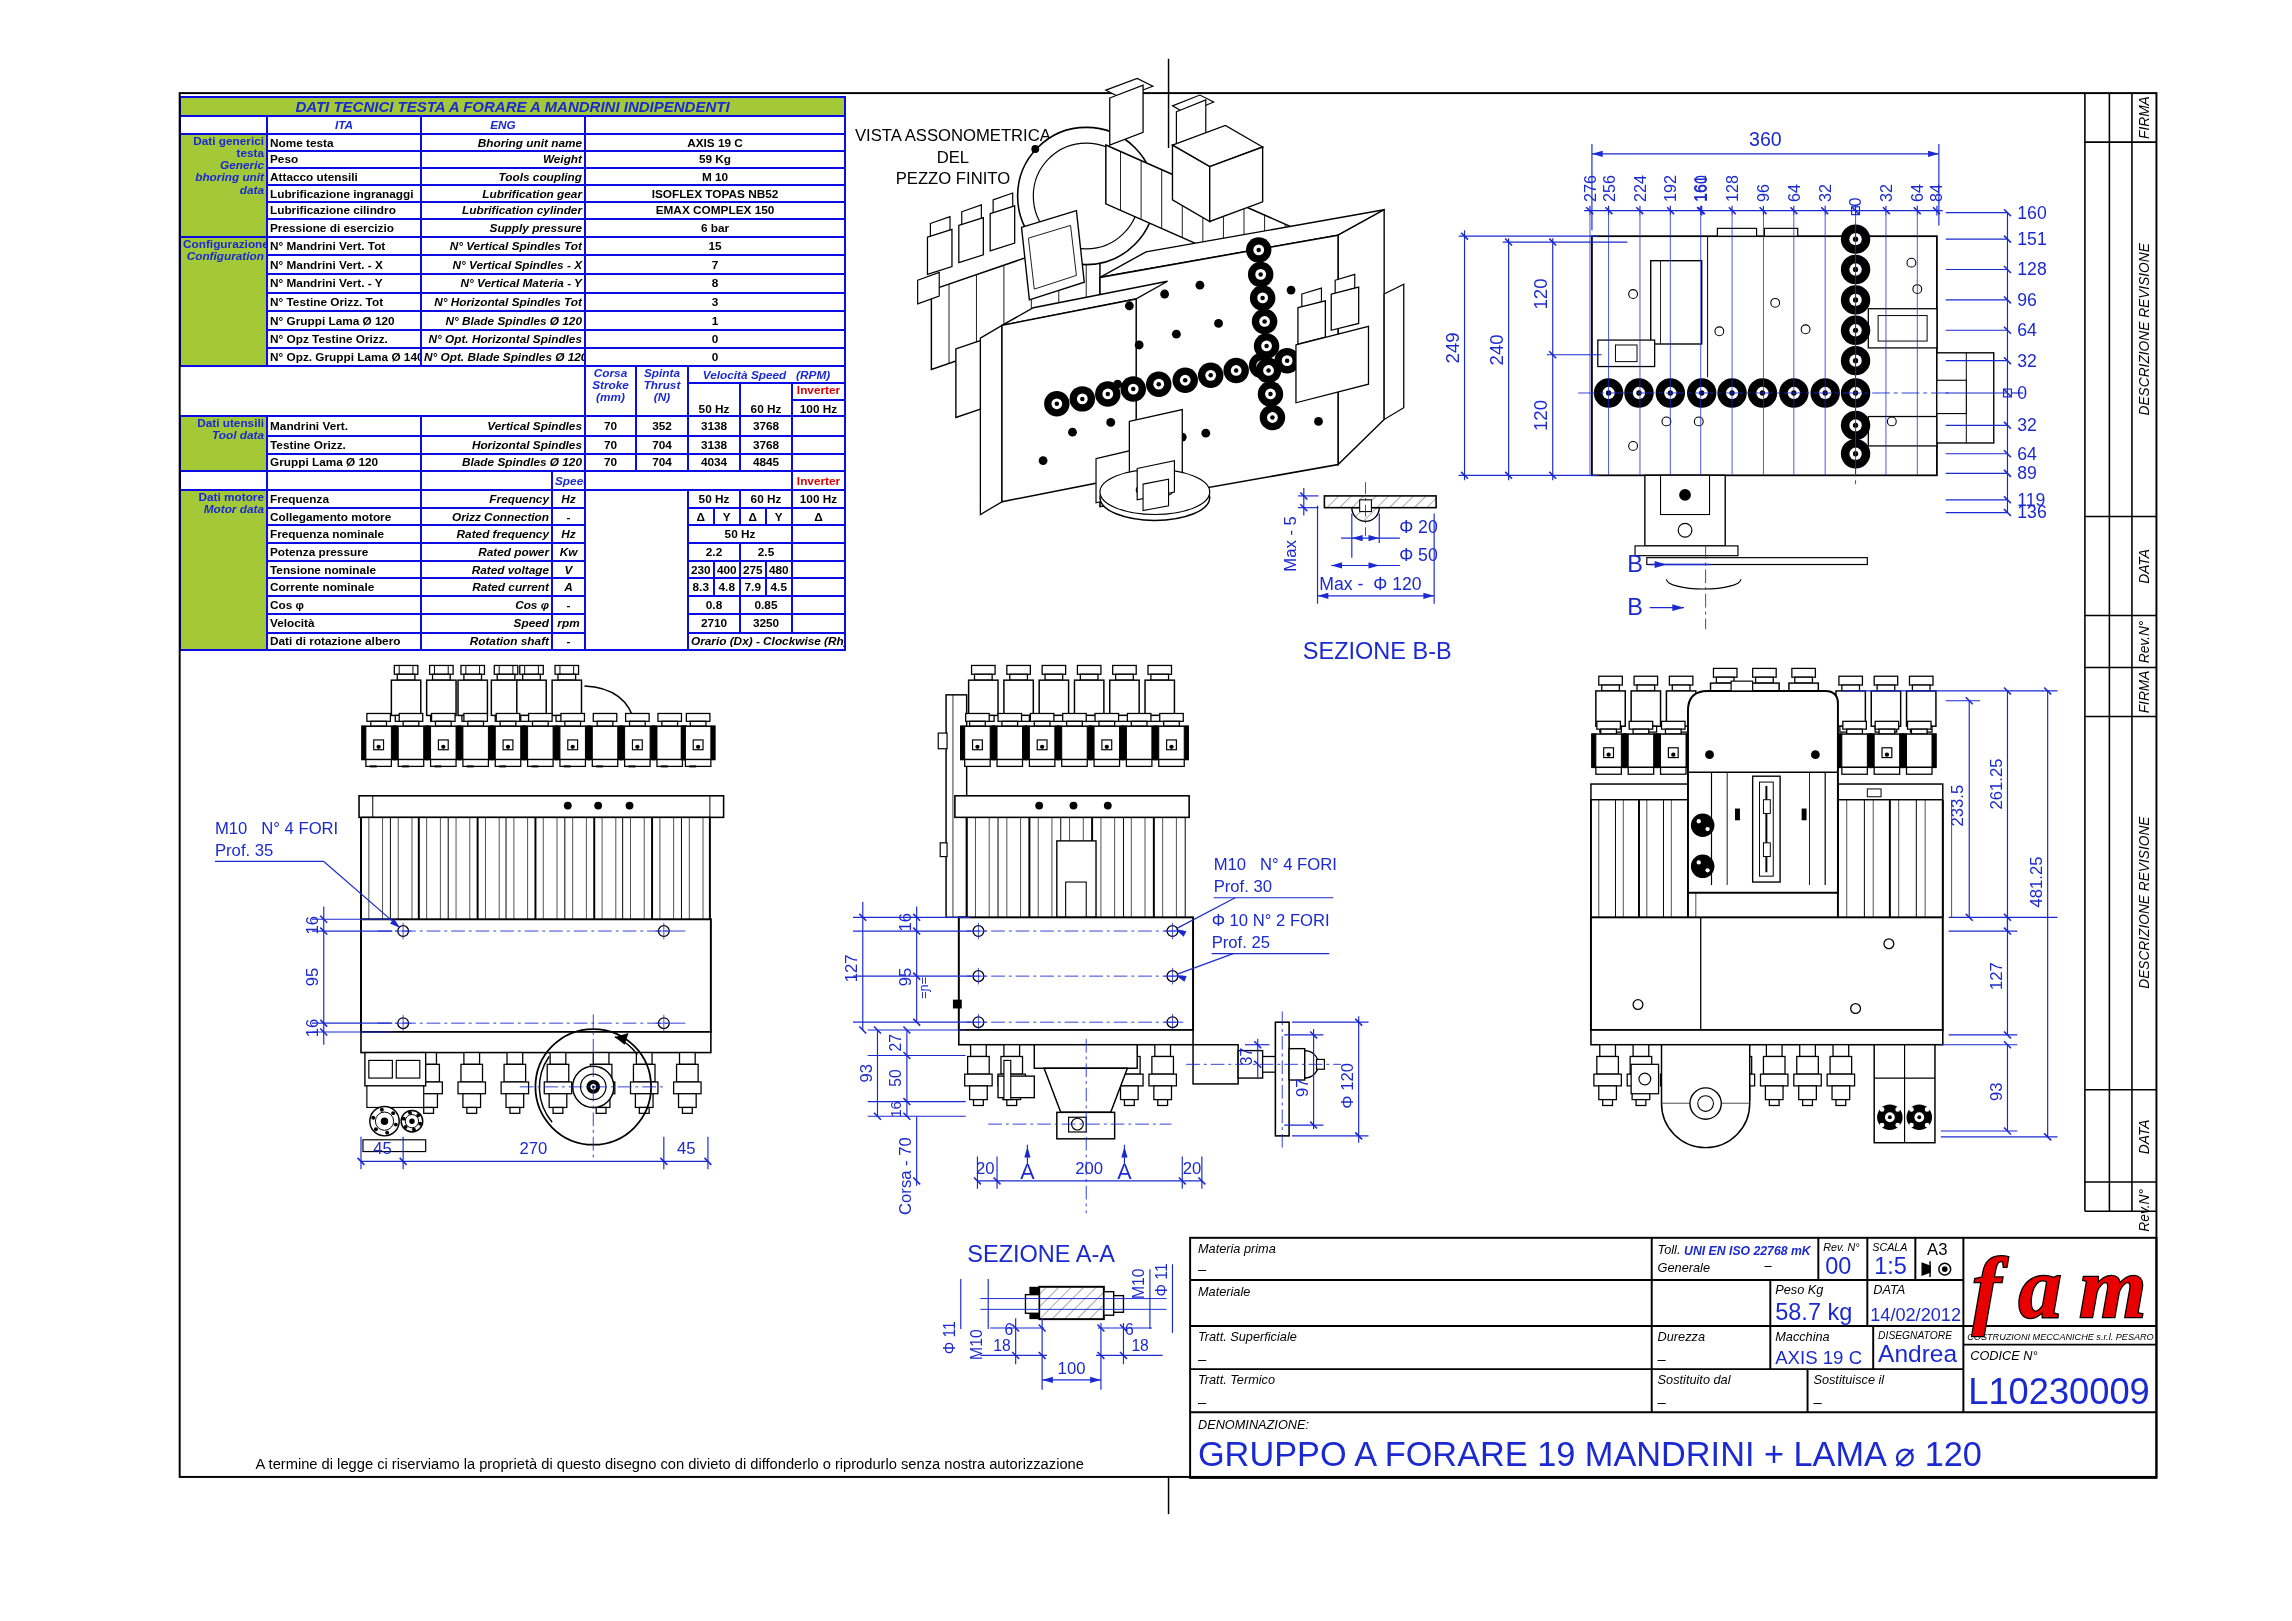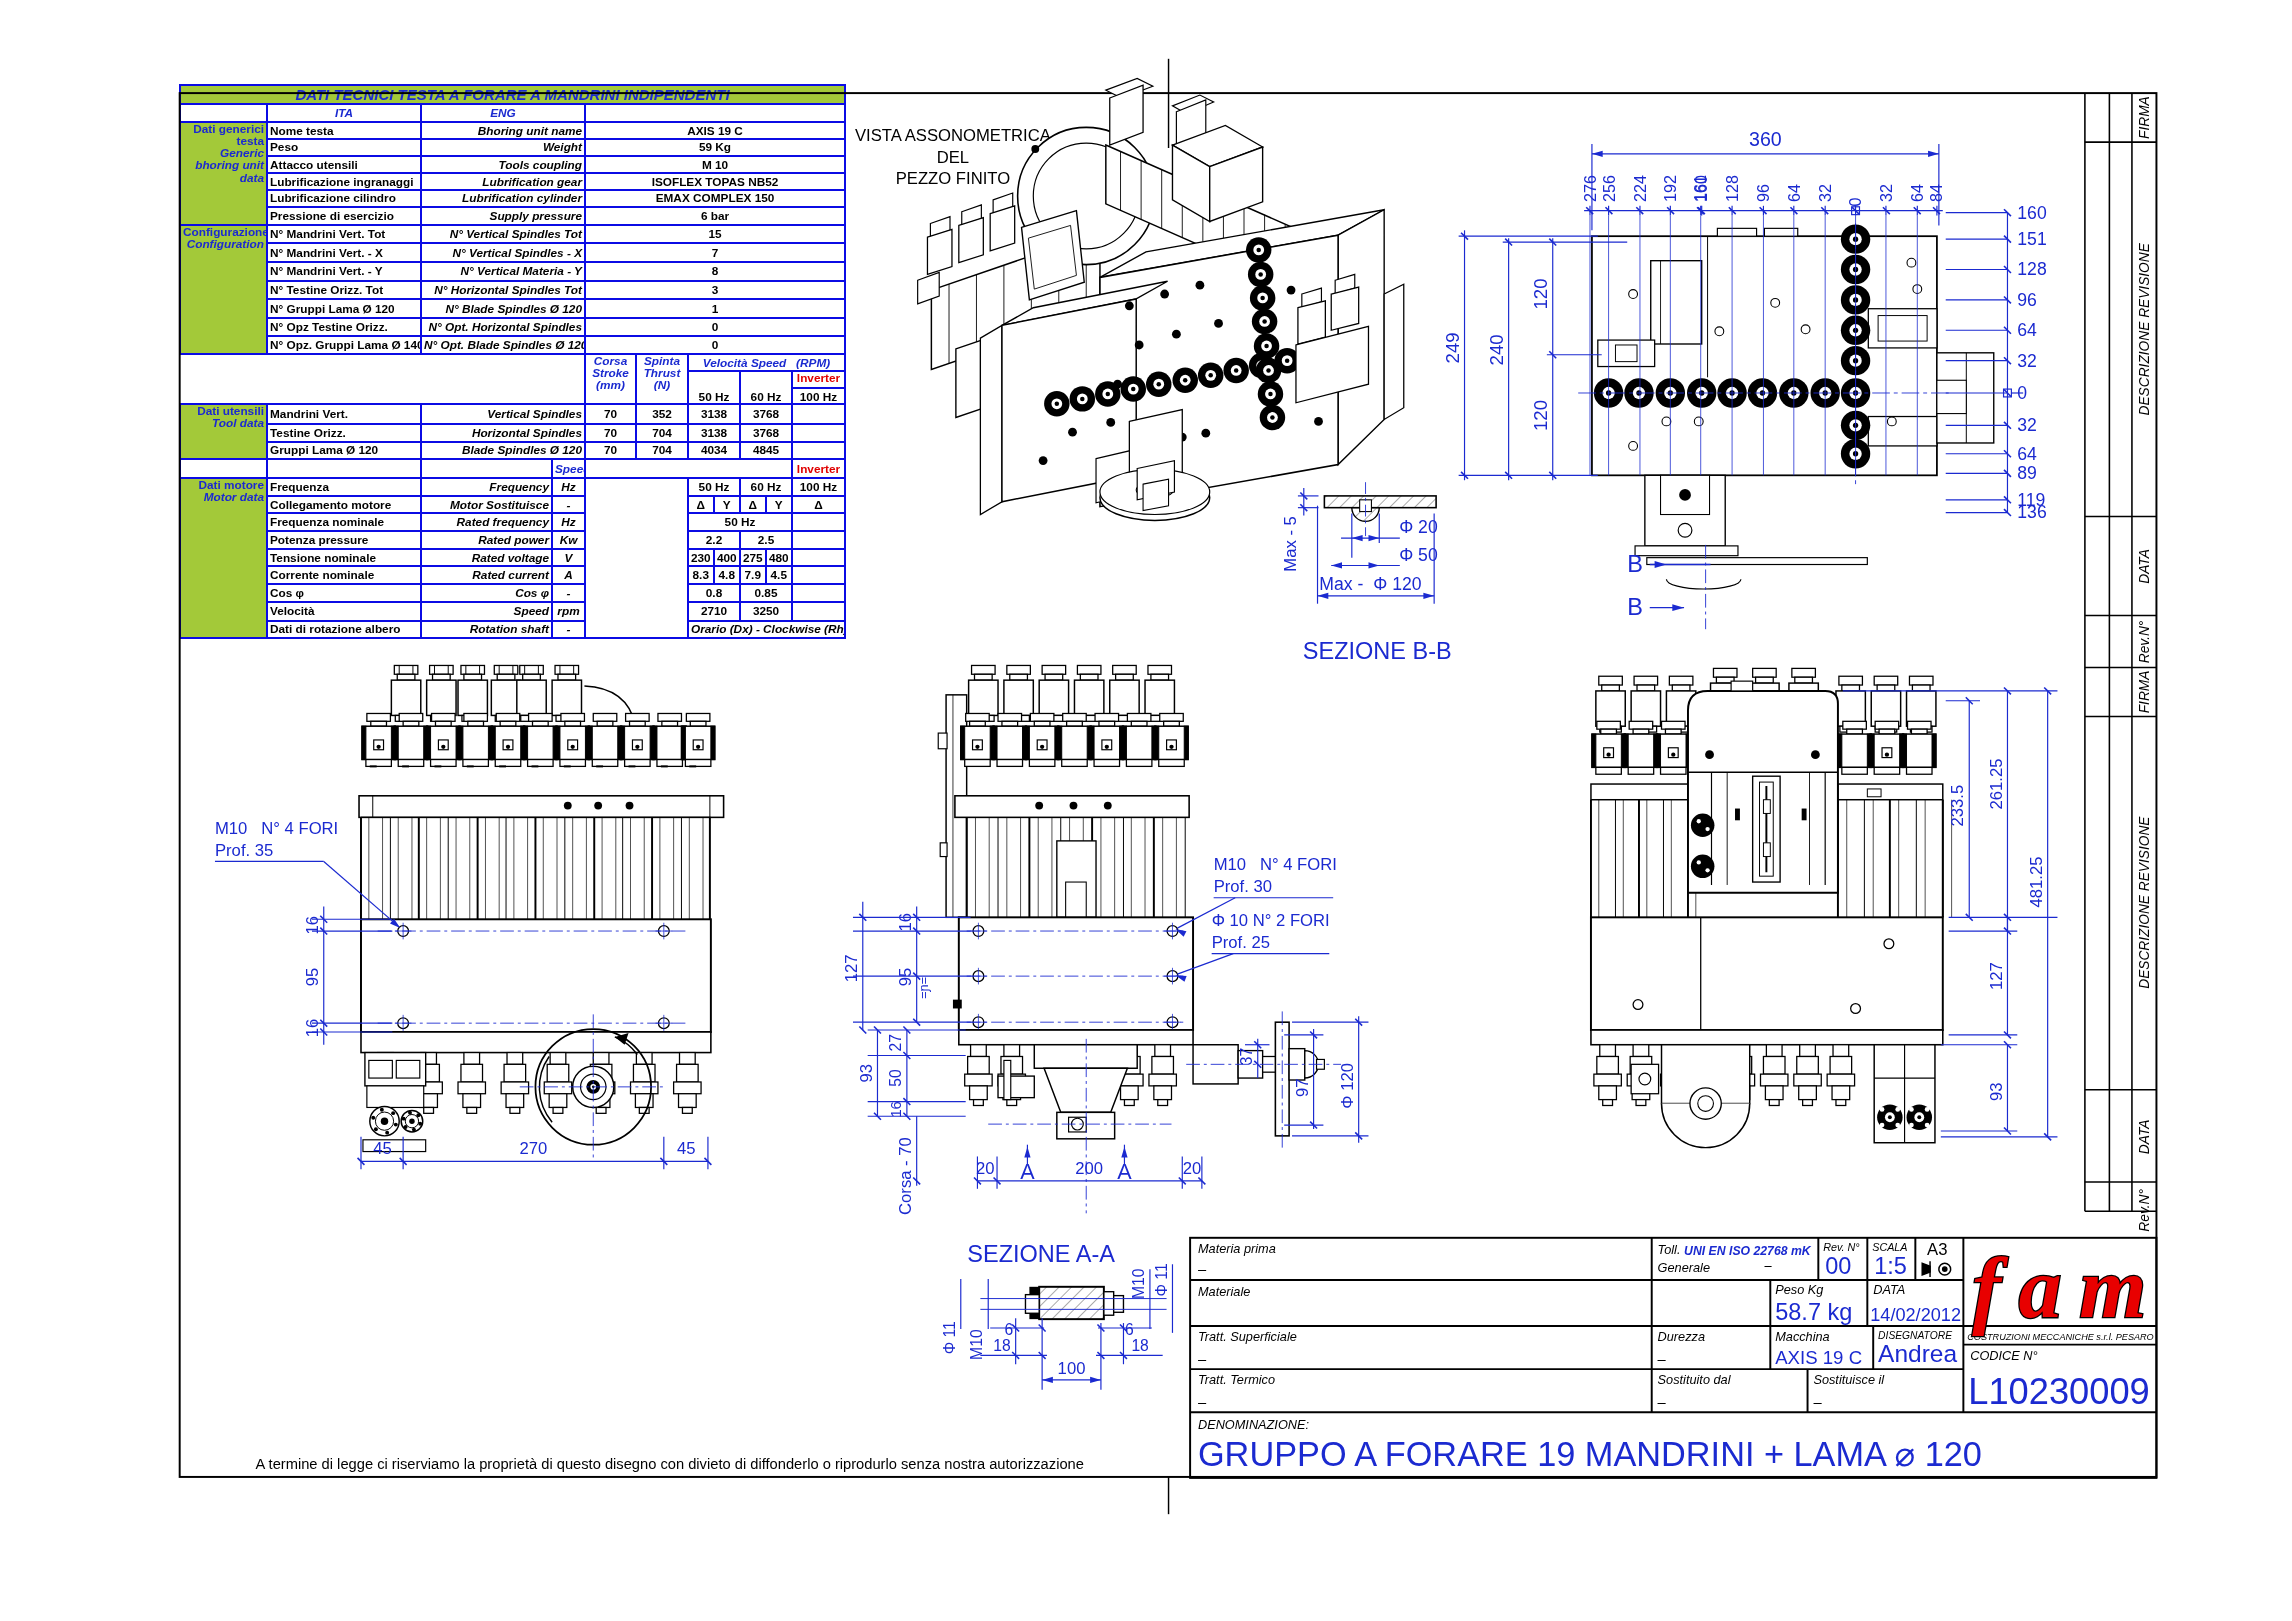--- a/index.html
+++ b/index.html
@@ -1,19 +1,19 @@
 <!DOCTYPE html>
 <html><head>
 <meta charset="utf-8">
 <style>
   html,body{margin:0;padding:0;background:#ffffff;}
   #page{position:relative;width:2293px;height:1621px;background:#ffffff;overflow:hidden;
         font-family:"Liberation Sans",sans-serif;}
   svg{position:absolute;left:0;top:0;}
-  .tbl{position:absolute;left:179px;top:84px;width:666px;border-collapse:collapse;table-layout:fixed;
+  .tbl{position:absolute;left:179px;top:96px;width:666px;border-collapse:collapse;table-layout:fixed;
        font-family:"Liberation Sans",sans-serif;color:#000;padding-left:26px;}
   .tbl td{border:2px solid #0b0be4;padding:0 2px;font-size:11.8px;font-weight:bold;
           white-space:nowrap;overflow:hidden;line-height:1.02;}
   tr.h17>td{height:14.7px;} tr.h19>td{height:16.7px;} tr.h18>td{height:15.7px;}
   tr.h21>td{height:17.6px;} tr.h20>td{height:16.7px;}
   .grn{background:#a3c939;}
   .blu{color:#1b2ad0;text-align:right;}
   .red{color:#e00000;}
   .it{font-style:italic;text-align:right;}
   .ctr{text-align:center;}
@@ -168,21 +168,21 @@
     <td>Frequenza</td>
           <td class="it">Frequency</td>
           <td class="it ctr">Hz</td>
           <td colspan="2" rowspan="9"></td>
           <td colspan="2" class="ctr">50 Hz</td>
           <td colspan="2" class="ctr">60 Hz</td>
           <td class="ctr">100 Hz</td>
         </tr>
 <tr class="h18">
           <td>Collegamento motore</td>
-          <td class="it">Motor Sostituisce</td>
+          <td class="it">Orizz Connection</td>
           <td class="it ctr">-</td>
           <td class="ctr">Δ</td>
           <td class="ctr">Y</td>
           <td class="ctr">Δ</td>
           <td class="ctr">Y</td>
           <td class="ctr">Δ</td>
         </tr>
 <tr class="h18">
           <td>Frequenza nominale</td>
           <td class="it">Rated frequency</td>

